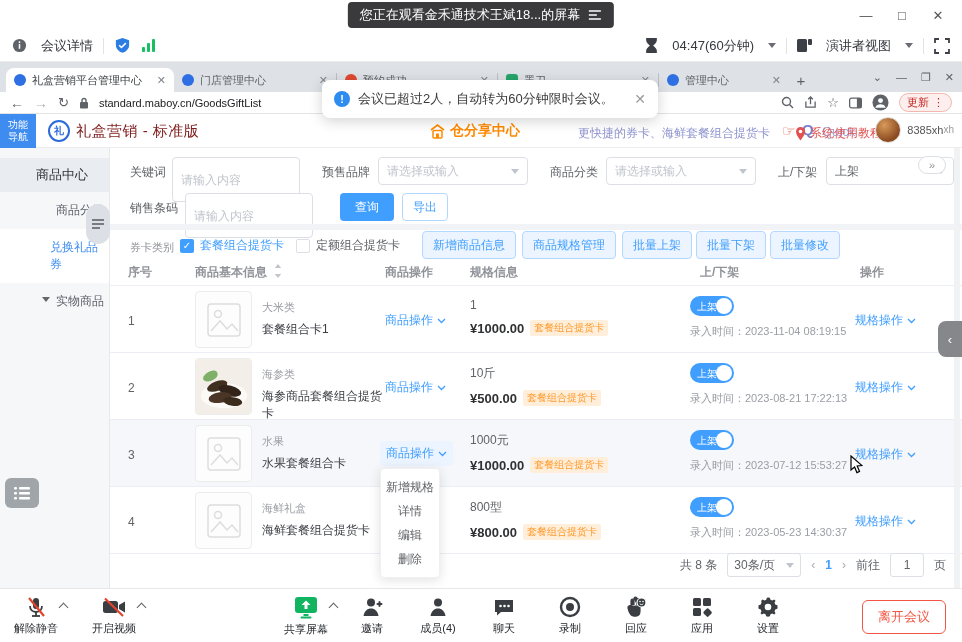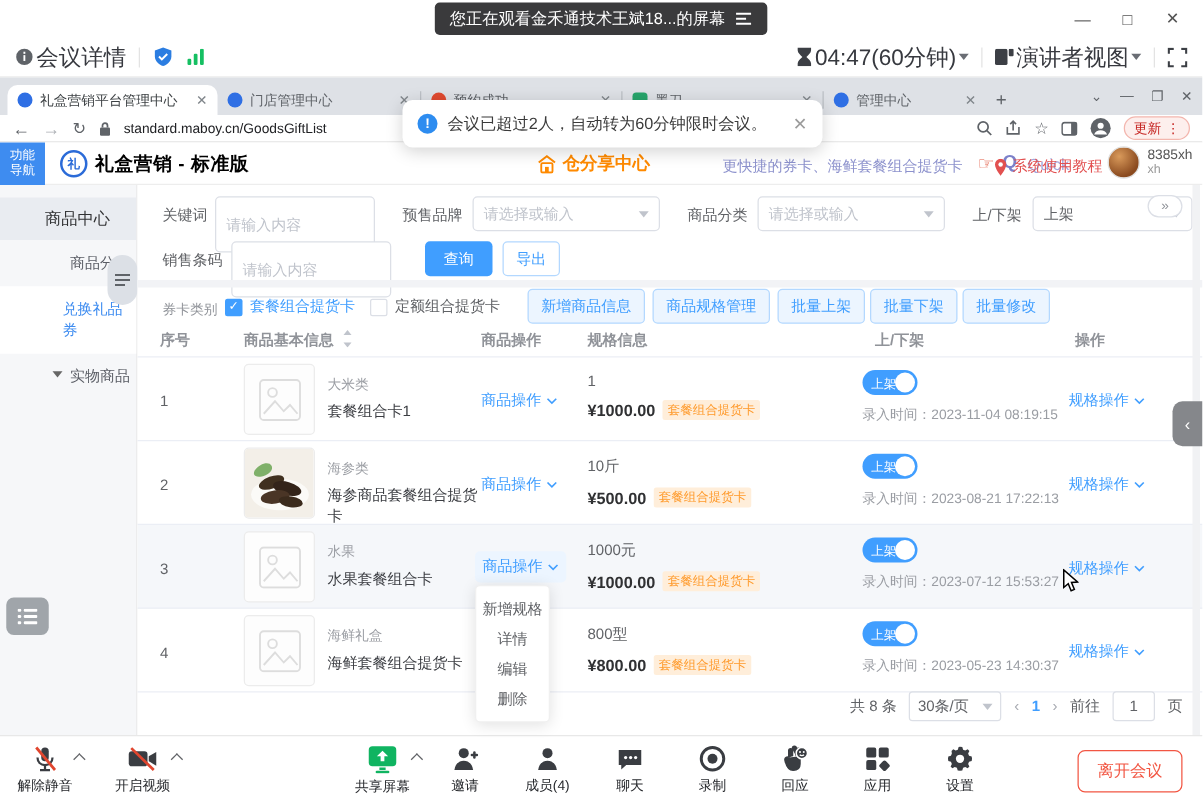--- a/index.html
+++ b/index.html
@@ -11,21 +11,21 @@
   
   .titlebar{position:absolute;left:0;top:0;width:962px;height:30px;background:#fff}
   .watch-pill{position:absolute;left:50%;transform:translateX(-50%);top:2px;background:#3a3a3c;color:#fff;border-radius:4px;height:26px;display:flex;align-items:center;padding:0 12px;font-size:13px;gap:8px;white-space:nowrap}
   .win-ctrl{position:absolute;top:0;right:0;height:30px;display:flex;align-items:center;gap:8px;padding-right:10px;color:#555}
   .win-btn{width:28px;height:26px;display:flex;align-items:center;justify-content:center;font-size:13px;cursor:default}
 
   
   .meetbar{position:absolute;left:0;top:30px;width:962px;height:32px;background:#fff;border-bottom:1px solid #ececec;display:flex;align-items:center;padding:0 12px;gap:10px}
   .meetbar .grow{flex:1}
   .vdiv{width:1px;height:16px;background:#e3e3e3}
-  .meet-item{display:flex;align-items:center;gap:2px;font-size:18px;color:#37393f}
+  .meet-item{display:flex;align-items:center;gap:14px;font-size:13px;color:#37393f}
   .caret-down{width:0;height:0;border-left:4px solid transparent;border-right:4px solid transparent;border-top:5px solid #6a6d74}
 
   
   .tabstrip{position:absolute;left:0;top:62px;width:962px;height:30px;background:#dee1e6;display:flex;align-items:flex-end}
   .tab{height:24px;display:flex;align-items:center;gap:6px;padding:0 8px;font-size:11px;color:#5f6368;position:relative;min-width:0}
   .tab .ttl{white-space:nowrap;overflow:hidden;text-overflow:ellipsis;flex:1}
   .tab.active{background:#ffffff;border-radius:8px 8px 0 0;color:#3c4043}
   .tab .fav{width:12px;height:12px;border-radius:50%;flex:none}
   .tab .tclose{color:#80868b;font-size:11px;flex:none}
   .tab-sep{width:1px;height:14px;background:#9aa0a6;margin-bottom:5px;flex:none;opacity:.5}
@@ -40,30 +40,30 @@
   .toast{position:absolute;left:322px;top:80px;width:336px;height:38px;background:#fff;border-radius:8px;box-shadow:0 3px 14px rgba(0,0,0,.18);display:flex;align-items:center;padding:0 12px;gap:8px;z-index:60}
   .toast .ico{width:16px;height:16px;border-radius:50%;background:#2d8cf0;color:#fff;font-size:11px;display:flex;align-items:center;justify-content:center;flex:none;font-weight:bold}
   .toast .msg{font-size:13px;color:#3b3b3b;white-space:nowrap}
   .toast .x{color:#9b9b9b;font-size:14px;margin-left:auto}
 
   
   .appheader{position:absolute;left:0;top:114px;width:962px;height:34px;background:#fff;border-bottom:1px solid #ededed}
   .navtoggle{position:absolute;left:0;top:0;width:36px;height:34px;background:#3e8cf0;color:#fff;font-size:10px;display:flex;flex-direction:column;align-items:center;justify-content:center;line-height:12px}
   .brand{position:absolute;left:48px;top:6px;display:flex;align-items:center;gap:6px}
   .brand .logo{width:22px;height:22px;border-radius:50%;border:2px solid #2b6bd8;display:flex;align-items:center;justify-content:center;color:#2b6bd8;font-size:10px;font-weight:bold}
-  .brand .bname{font-size:15px;font-weight:bold;color:#000000;letter-spacing:.5px}
+  .brand .bname{font-size:15px;font-weight:normal;color:#7f1d1d;letter-spacing:.5px}
   .sharecenter{position:absolute;left:430px;top:8px;display:flex;align-items:center;gap:5px;color:#ff8a00;font-weight:bold;font-size:14px}
   .promo{position:absolute;left:578px;top:11px;font-size:12px;color:#8d92cd}
   .handptr{position:absolute;left:782px;top:8px;color:#e25c45;font-size:15px}
   .quickq{position:absolute;left:802px;top:7px;color:#7c80c9;font-weight:bold;font-size:15px}
   .quick{position:absolute;left:818px;top:10px;color:#a4a8dd;font-size:13px}
   .tutorial{position:absolute;left:793px;top:11px;display:flex;align-items:center;gap:4px;color:#e25050;font-size:12px}
   .user{position:absolute;right:8px;top:3px;display:flex;align-items:center;gap:6px}
   .user .ava{width:26px;height:26px;border-radius:50%;background:radial-gradient(circle at 35% 30%,#d99a5b,#8a4a1f 70%);border:1px solid #e0e0e0}
-  .user .names{display:flex;flex-direction:column;line-height:12px}
+  .user .names{display:flex;line-height:12px}
   .user .n1{font-size:11px;color:#555}
   .user .n2{font-size:10px;color:#999}
 
   
   .sidebar{position:absolute;left:0;top:148px;width:110px;height:440px;background:#f6f7f9;border-right:1px solid #e9e9e9}
   .sb-section{margin-top:10px;background:#e9ecf1;padding:8px 0 8px 36px;font-size:13px;font-weight:normal;color:#303133}
   .sb-item{padding:10px 0 10px 56px;font-size:12px;color:#5b5e66;position:relative}
   .sb-item .tri{position:absolute;left:42px;top:14px;width:0;height:0;border-left:4px solid transparent;border-right:4px solid transparent;border-top:5px solid #666}
   .sb-item.active{background:#fff;color:#3e8cf0;padding-left:50px}
   .sb-handle{position:absolute;left:86px;top:204px;width:24px;height:40px;background:#dce0e6;border-radius:12px;display:flex;align-items:center;justify-content:center;color:#5f6368;font-size:11px}

